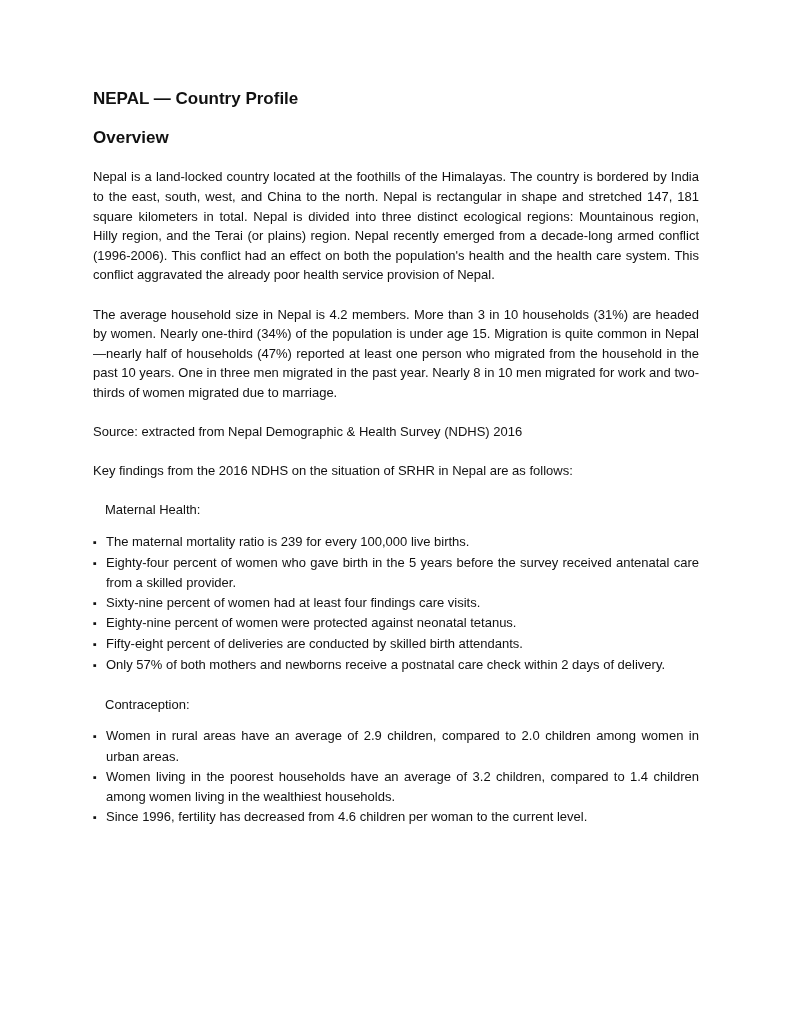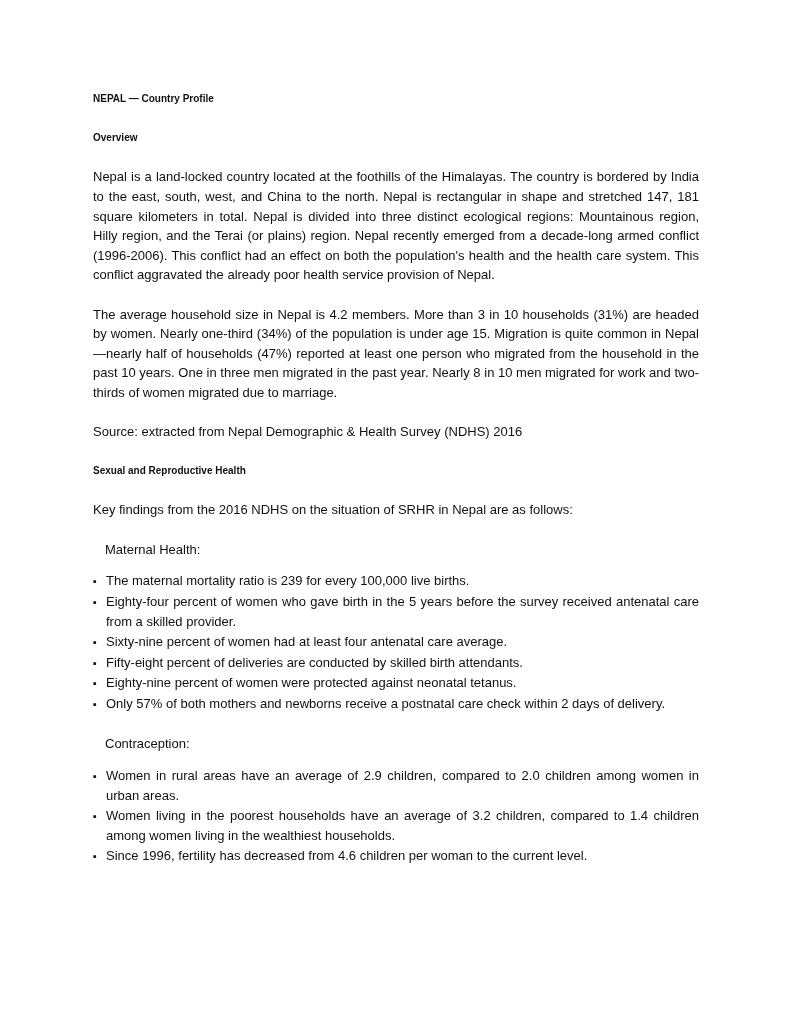--- a/index.html
+++ b/index.html
@@ -17,21 +17,21 @@
   }
   .page {
     position: absolute;
     left: 93px;
     top: 89px;
     width: 606px;
     font-size: 13px;
     line-height: 19.6px;
   }
   h1, h2 {
-    font-size: 10px;
+    font-size: 17px;
     line-height: 19.6px;
     font-weight: bold;
     margin: 0 0 19.6px 0;
   }
   p {
     margin: 0 0 19.6px 0;
   }
   .justify {
     text-align: justify;
     margin-top: 12px;
@@ -67,31 +67,30 @@
   <h1>NEPAL — Country Profile</h1>
 
   <h2>Overview</h2>
 
   <p class="justify">Nepal is a land-locked country located at the foothills of the Himalayas. The country is bordered by India to the east, south, west, and China to the north. Nepal is rectangular in shape and stretched 147, 181 square kilometers in total. Nepal is divided into three distinct ecological regions: Mountainous region, Hilly region, and the Terai (or plains) region. Nepal recently emerged from a decade-long armed conflict (1996-2006). This conflict had an effect on both the population's health and the health care system. This conflict aggravated the already poor health service provision of Nepal.</p>
 
   <p class="justify">The average household size in Nepal is 4.2 members. More than 3 in 10 households (31%) are headed by women. Nearly one-third (34%) of the population is under age 15. Migration is quite common in Nepal—nearly half of households (47%) reported at least one person who migrated from the household in the past 10 years. One in three men migrated in the past year. Nearly 8 in 10 men migrated for work and two-thirds of women migrated due to marriage.</p>
 
   <p>Source: extracted from Nepal Demographic &amp; Health Survey (NDHS) 2016</p>
 
-  <h2>Sexual and Reproductive Health</h2>
 
   <p>Key findings from the 2016 NDHS on the situation of SRHR in Nepal are as follows:</p>
 
   <p class="list-label">Maternal Health:</p>
   <ul class="bullets">
     <li><span class="mk">▪</span><span>The maternal mortality ratio is 239 for every 100,000 live births.</span></li>
     <li><span class="mk">▪</span><span>Eighty-four percent of women who gave birth in the 5 years before the survey received antenatal care from a skilled provider.</span></li>
-    <li><span class="mk">▪</span><span>Sixty-nine percent of women had at least four antenatal care average.</span></li>
+    <li><span class="mk">▪</span><span>Sixty-nine percent of women had at least four findings care visits.</span></li>
+    <li><span class="mk">▪</span><span>Eighty-nine percent of women were protected against neonatal tetanus.</span></li>
     <li><span class="mk">▪</span><span>Fifty-eight percent of deliveries are conducted by skilled birth attendants.</span></li>
-    <li><span class="mk">▪</span><span>Eighty-nine percent of women were protected against neonatal tetanus.</span></li>
     <li><span class="mk">▪</span><span>Only 57% of both mothers and newborns receive a postnatal care check within 2 days of delivery.</span></li>
   </ul>
 
   <p class="list-label">Contraception:</p>
   <ul class="bullets last">
     <li><span class="mk">▪</span><span>Women in rural areas have an average of 2.9 children, compared to 2.0 children among women in urban areas.</span></li>
     <li><span class="mk">▪</span><span>Women living in the poorest households have an average of 3.2 children, compared to 1.4 children among women living in the wealthiest households.</span></li>
     <li><span class="mk">▪</span><span>Since 1996, fertility has decreased from 4.6 children per woman to the current level.</span></li>
   </ul>
 

